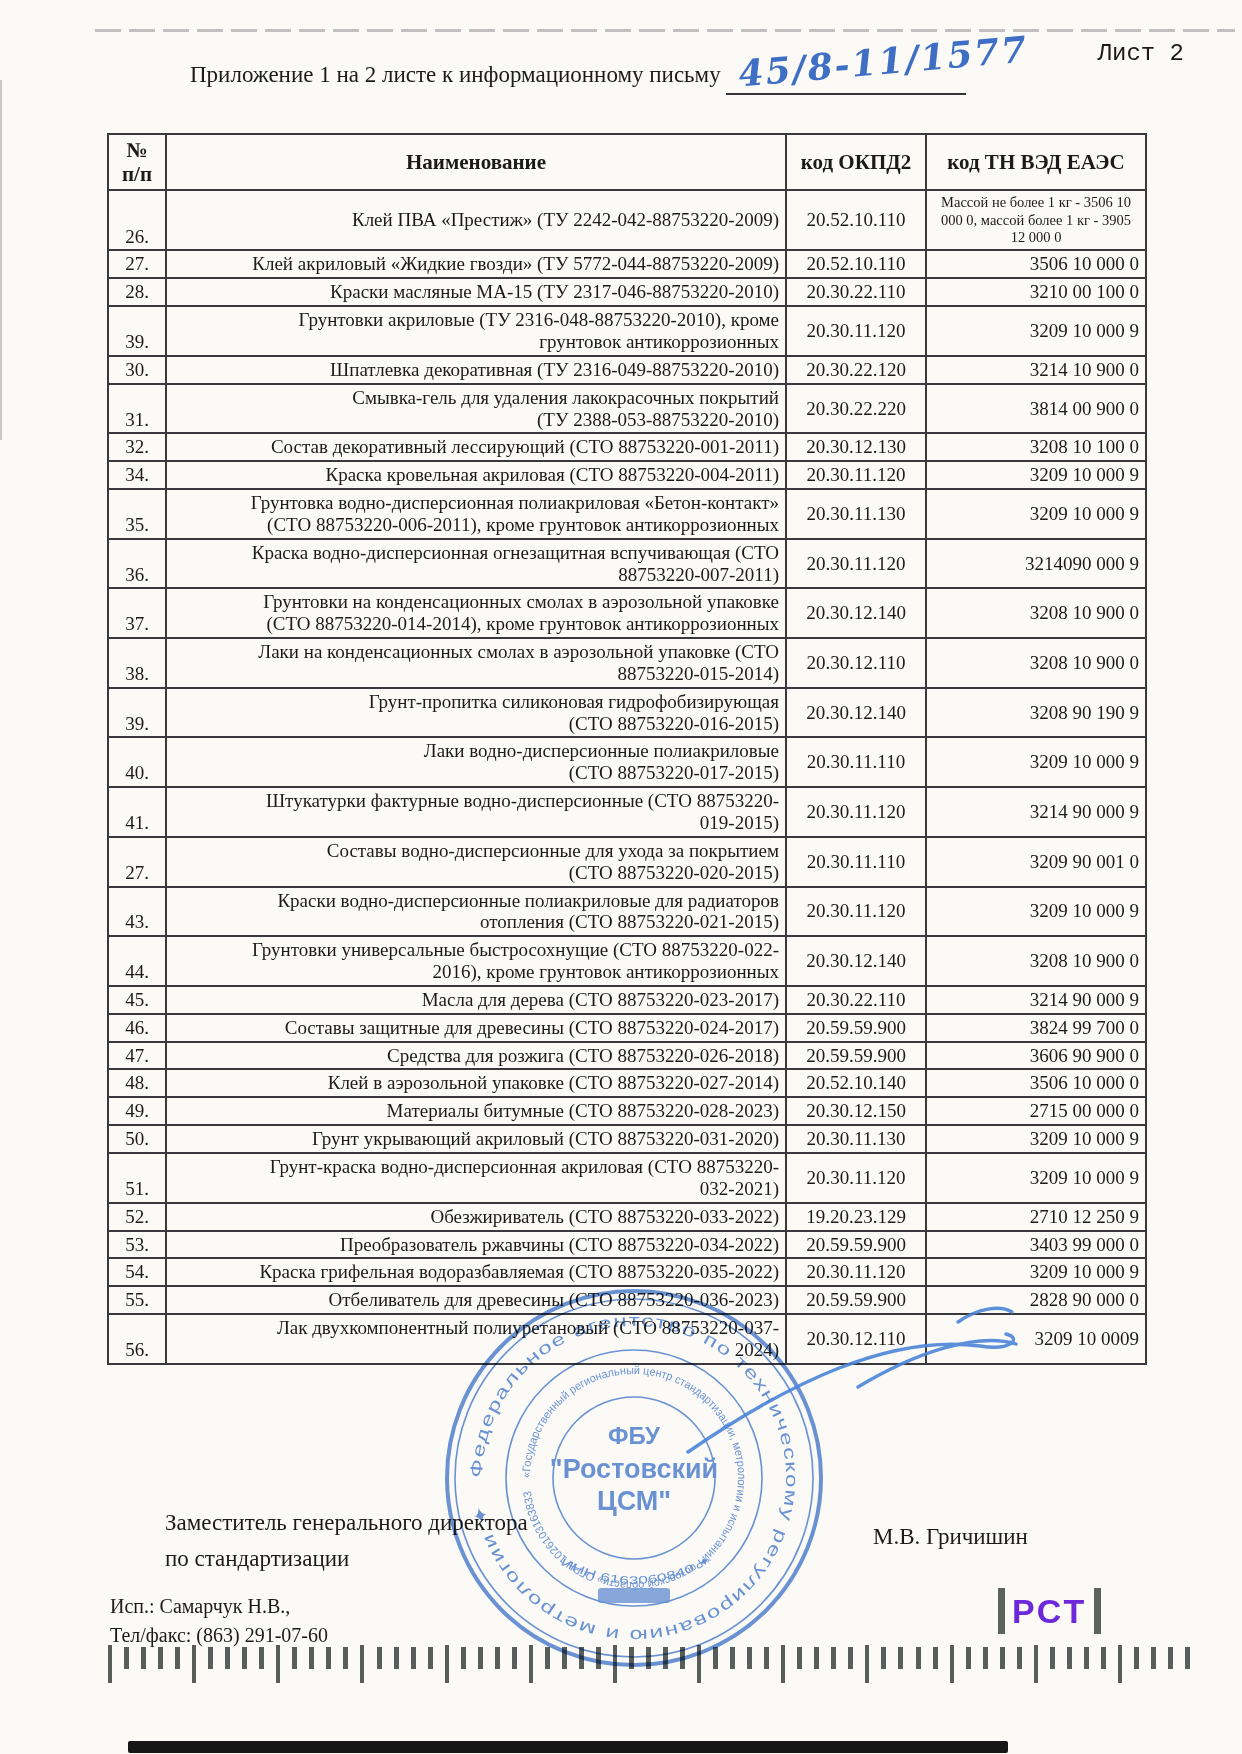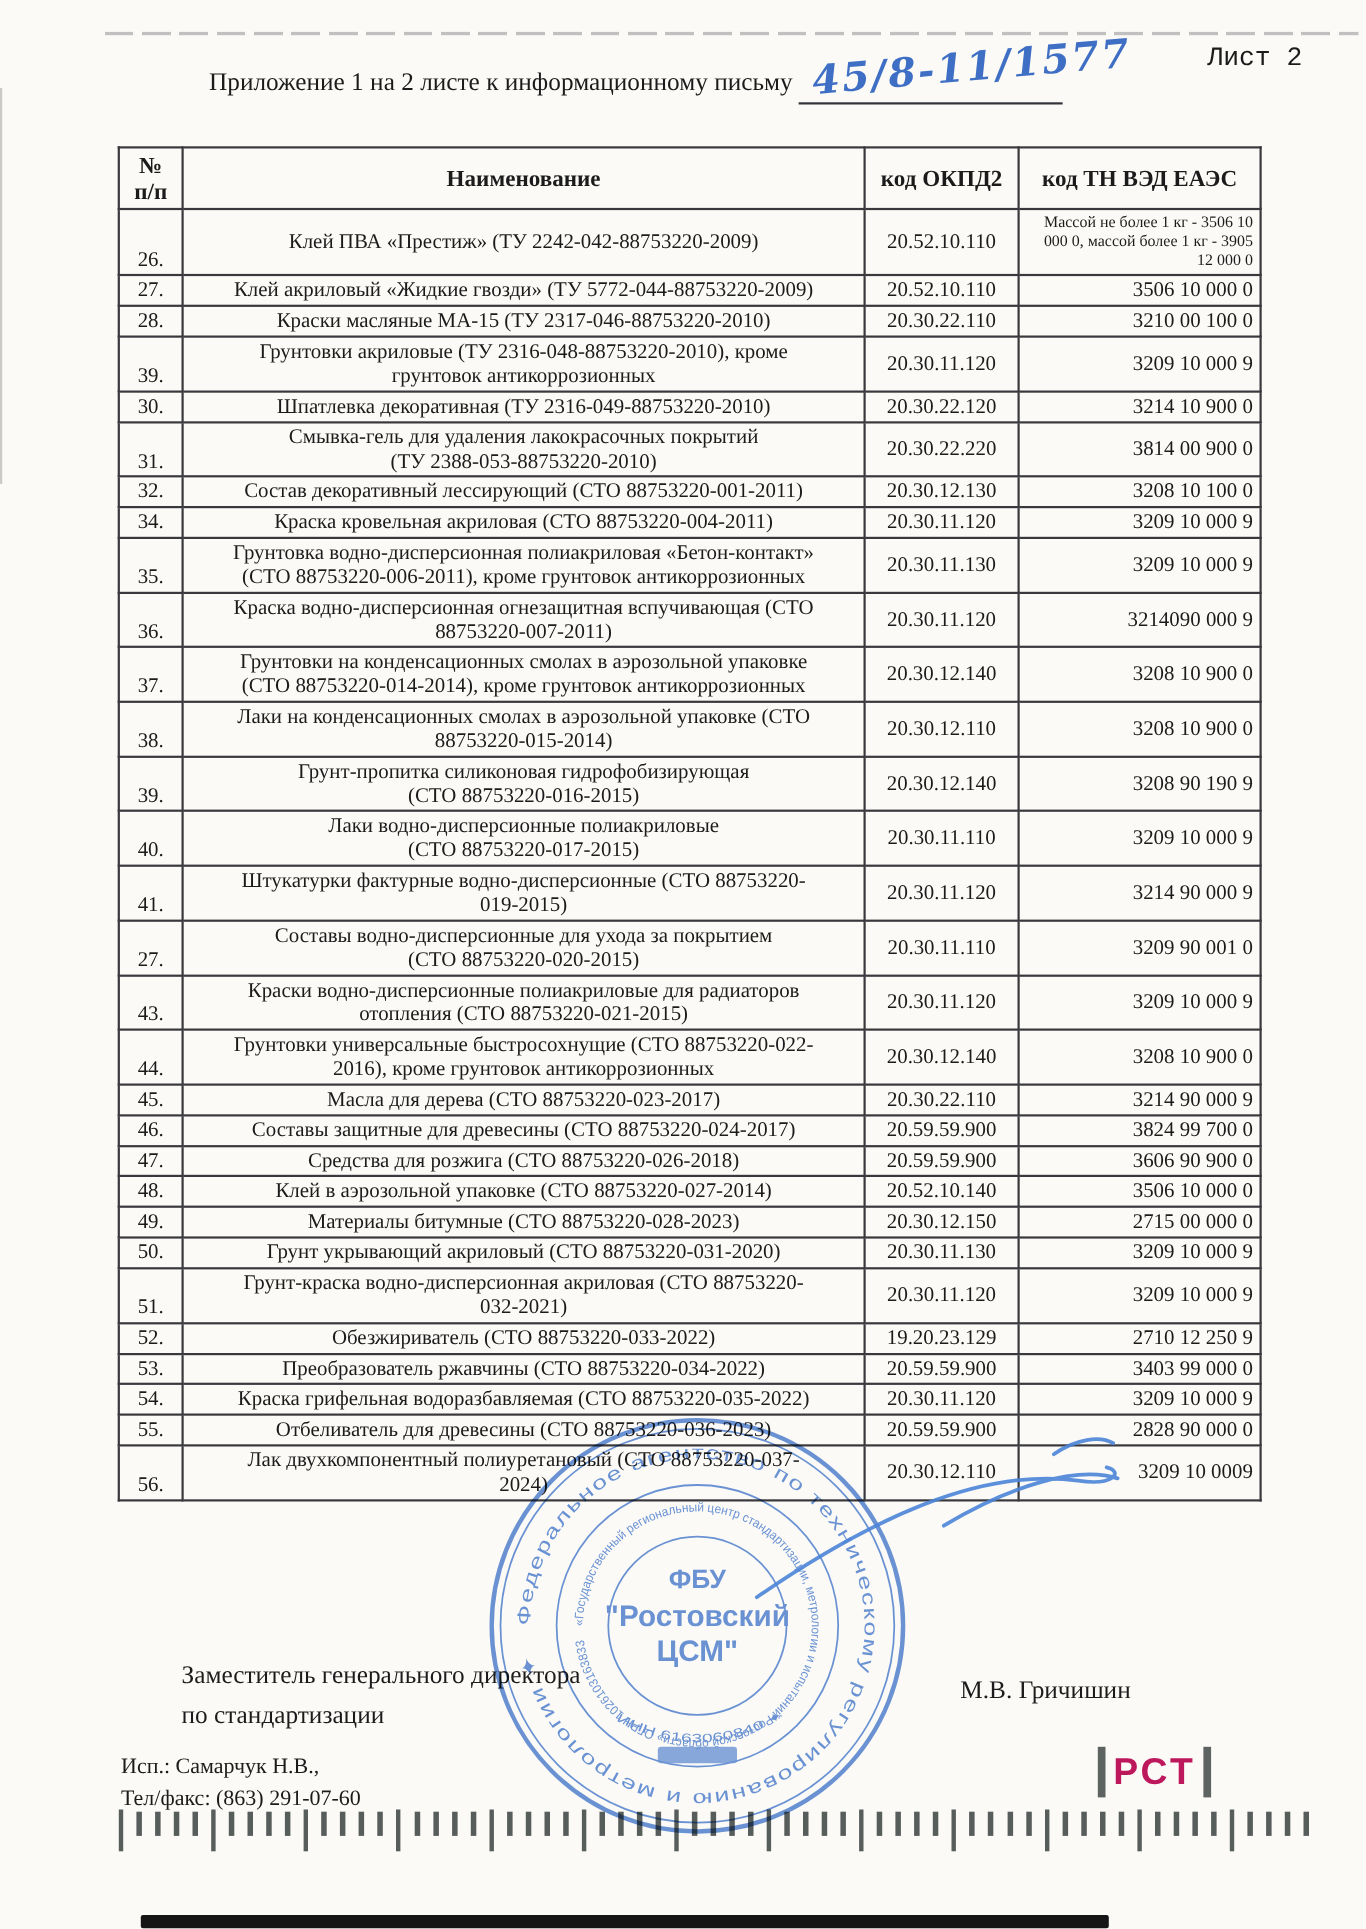--- a/index.html
+++ b/index.html
@@ -53,39 +53,39 @@
   table.products col.c3{width:220px;}
   table.products th, table.products td{
     border:2px solid #39393d;
     padding:2px 6px;
   }
   table.products th{
     font-size:21px;font-weight:bold;text-align:center;vertical-align:middle;
     white-space:pre-line;padding:3px 4px;
   }
   td.c0{vertical-align:bottom;text-align:center;padding-bottom:3px;}
-  td.c1{text-align:center;vertical-align:middle;white-space:pre-line;padding-left:10px;}
+  td.c1{text-align:right;vertical-align:middle;white-space:pre-line;padding-left:10px;}
   td.c2{text-align:center;vertical-align:middle;}
   td.c3{text-align:right;vertical-align:middle;}
-  td.c3.small{font-size:14.5px;line-height:1.2;text-align:right;padding:3px 6px;}
+  td.c3.small{font-size:14.5px;line-height:1.2;text-align:center;padding:3px 6px;}
   
   .sign-title{
     position:absolute;left:165px;top:1505px;font-size:23px;line-height:1.55;
   }
   .sign-name{
     position:absolute;left:873px;top:1524px;font-size:23px;
   }
   .executor{
     position:absolute;left:110px;top:1592px;font-size:20px;line-height:1.45;
   }
   
   .rst-mark{
     position:absolute;left:998px;top:1588px;
     display:flex;align-items:center;gap:7px;
-    color:#be185d;
+    color:#6d28d9;
   }
   .rst-mark .bar{width:7px;height:46px;background:#5c6361;}
   .rst-mark .rst-text{
     font-family:"Liberation Sans", sans-serif;
     font-size:34px;font-weight:bold;letter-spacing:3px;
   }
   
   .ruler{
     position:absolute;left:108px;top:1645px;width:1082px;height:42px;
     display:flex;justify-content:space-between;align-items:flex-start;

